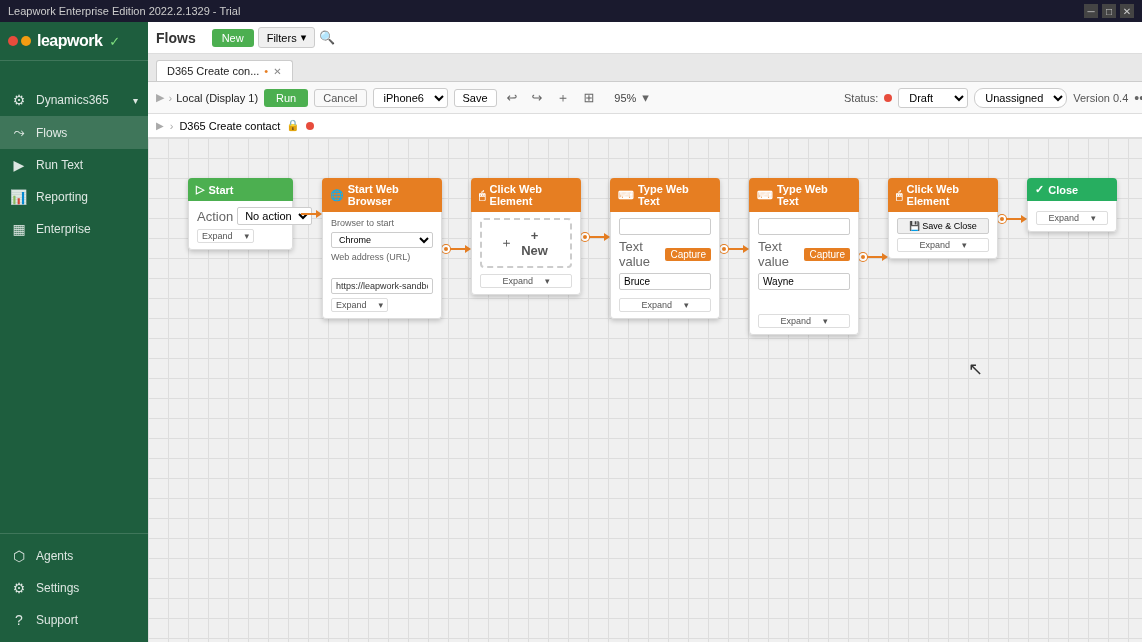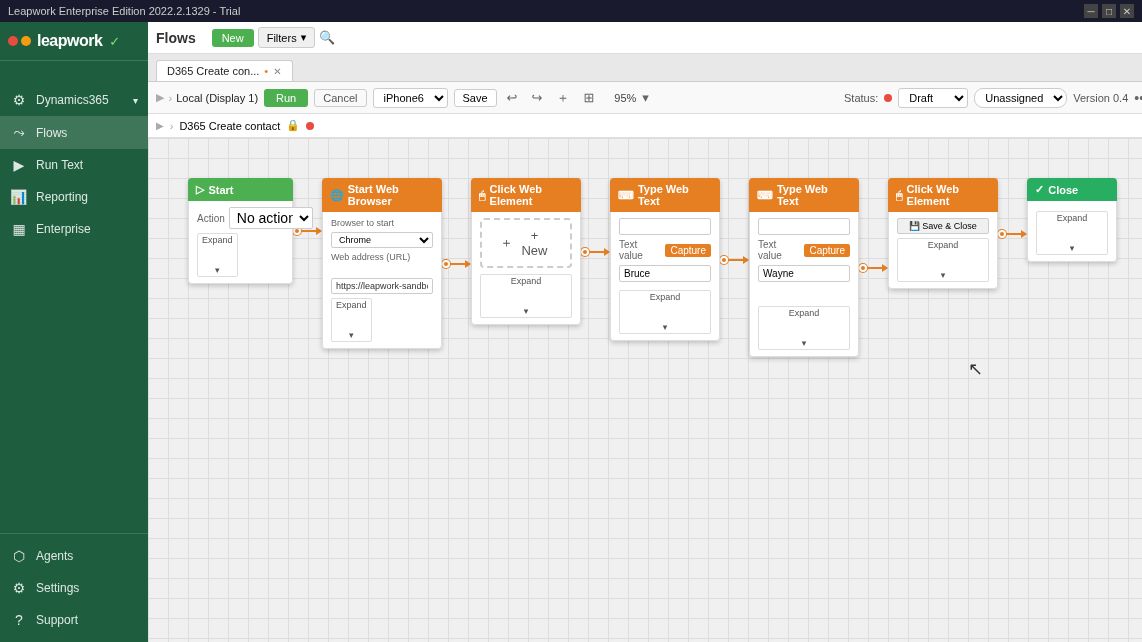--- a/index.html
+++ b/index.html
@@ -284,21 +284,21 @@
     }
 
     .node-row {
       display: flex;
       align-items: center;
       gap: 4px;
       margin-bottom: 4px;
       font-size: 10px;
     }
 
-    .node-label { color: #666; font-size: 10px; }
+    .node-label { color: #666; font-size: 13px; }
     .node-input {
       border: 1px solid #ccc;
       padding: 2px 4px;
       font-size: 10px;
       width: 100%;
       border-radius: 2px;
     }
     .node-select {
       border: 1px solid #ccc;
       padding: 1px 3px;
@@ -395,23 +395,22 @@
     .node-btn-expand {
       background: none;
       border: 1px solid #ddd;
       border-radius: 2px;
       padding: 1px 4px;
       font-size: 9px;
       cursor: pointer;
       color: #555;
       display: flex;
       align-items: center;
-      gap: 20px;
+      gap: 12px;
       margin-top: 4px;
-      flex-direction: column;
     }
 
     .save-close-btn {
       background: #f0f0f0;
       border: 1px solid #ccc;
       border-radius: 2px;
       padding: 2px 5px;
       font-size: 9px;
       cursor: pointer;
       display: flex;
@@ -555,21 +554,21 @@
 
         <div class="node-wrapper">
           <div class="node start-node" style="width:105px;">
             <div class="node-header green">
               <span>▷</span>
               <span>Start</span>
             </div>
             <div class="node-body">
               <div class="node-row">
                 <span class="node-label">Action</span>
-                <select class="node-select" style="font-size:14px; width:84px;">
+                <select class="node-select" style="font-size:11px; width:84px;">
                   <option>No action</option>
                 </select>
               </div>
               <button class="node-btn-expand">
                 <span>Expand</span>
                 <span>▾</span>
               </button>
             </div>
           </div>
 
@@ -611,21 +610,21 @@
 
         <div class="node-wrapper">
           <div class="node" style="width:110px;">
             <div class="node-header orange">
               <span>🖱</span>
               <span>Click Web Element</span>
             </div>
             <div class="click-node-body">
               <button class="new-btn-large">
                 <span>＋</span>
-                <span style="font-size:13px; font-weight:400; color:#555;">+ New</span>
+                <span style="font-size:13px; font-weight:700; color:#555;">+ New</span>
               </button>
               <button class="node-btn-expand" style="margin-top:6px; width:100%; justify-content:center;">
                 <span>Expand</span>
                 <span>▾</span>
               </button>
             </div>
           </div>
 
           <div class="connector">
             <div class="connector-dot"></div>

